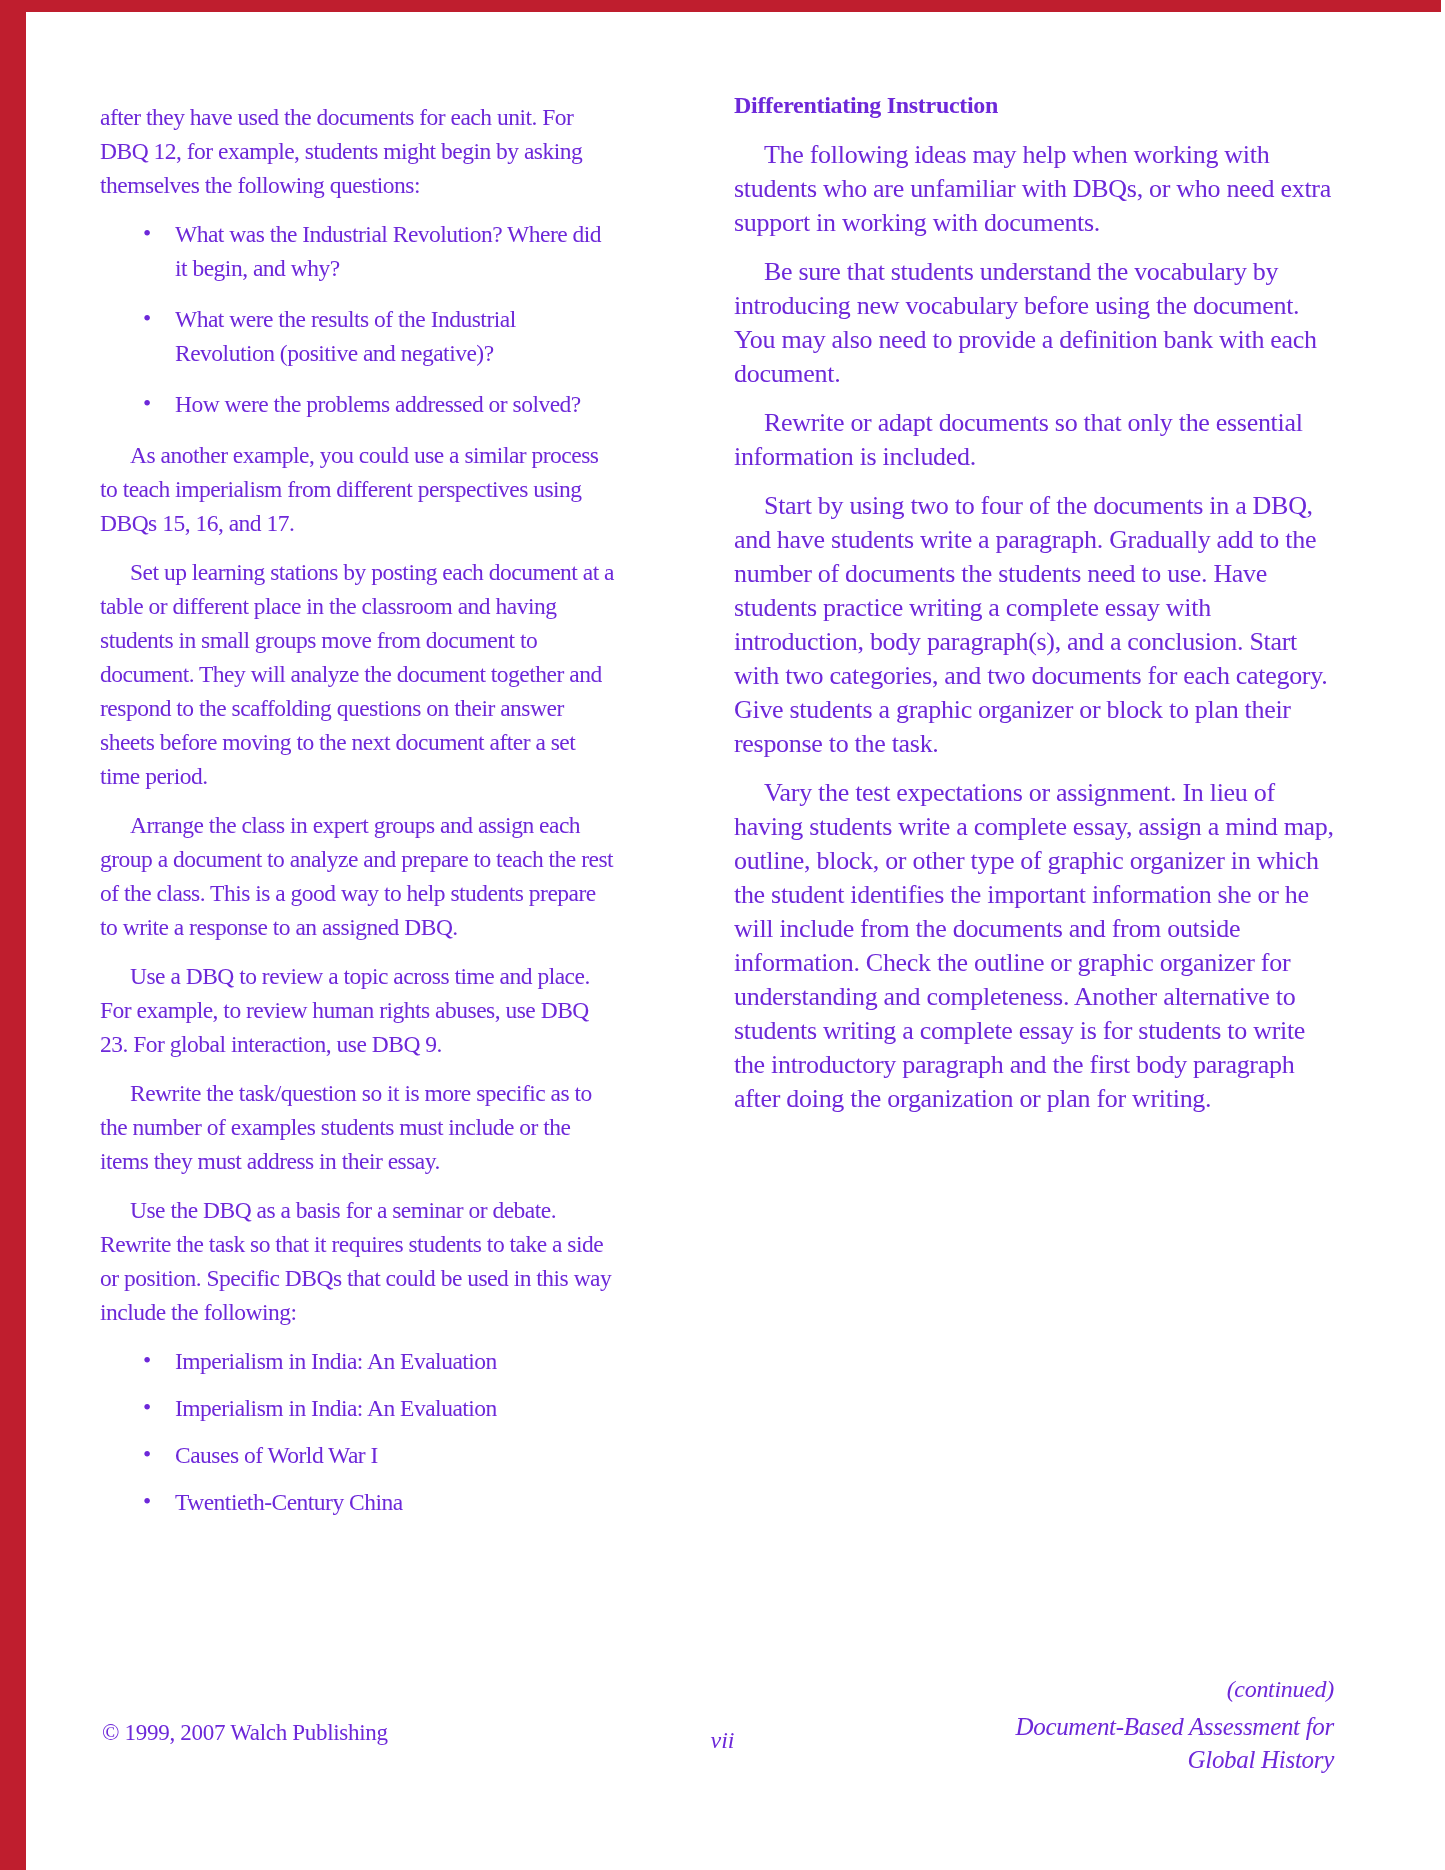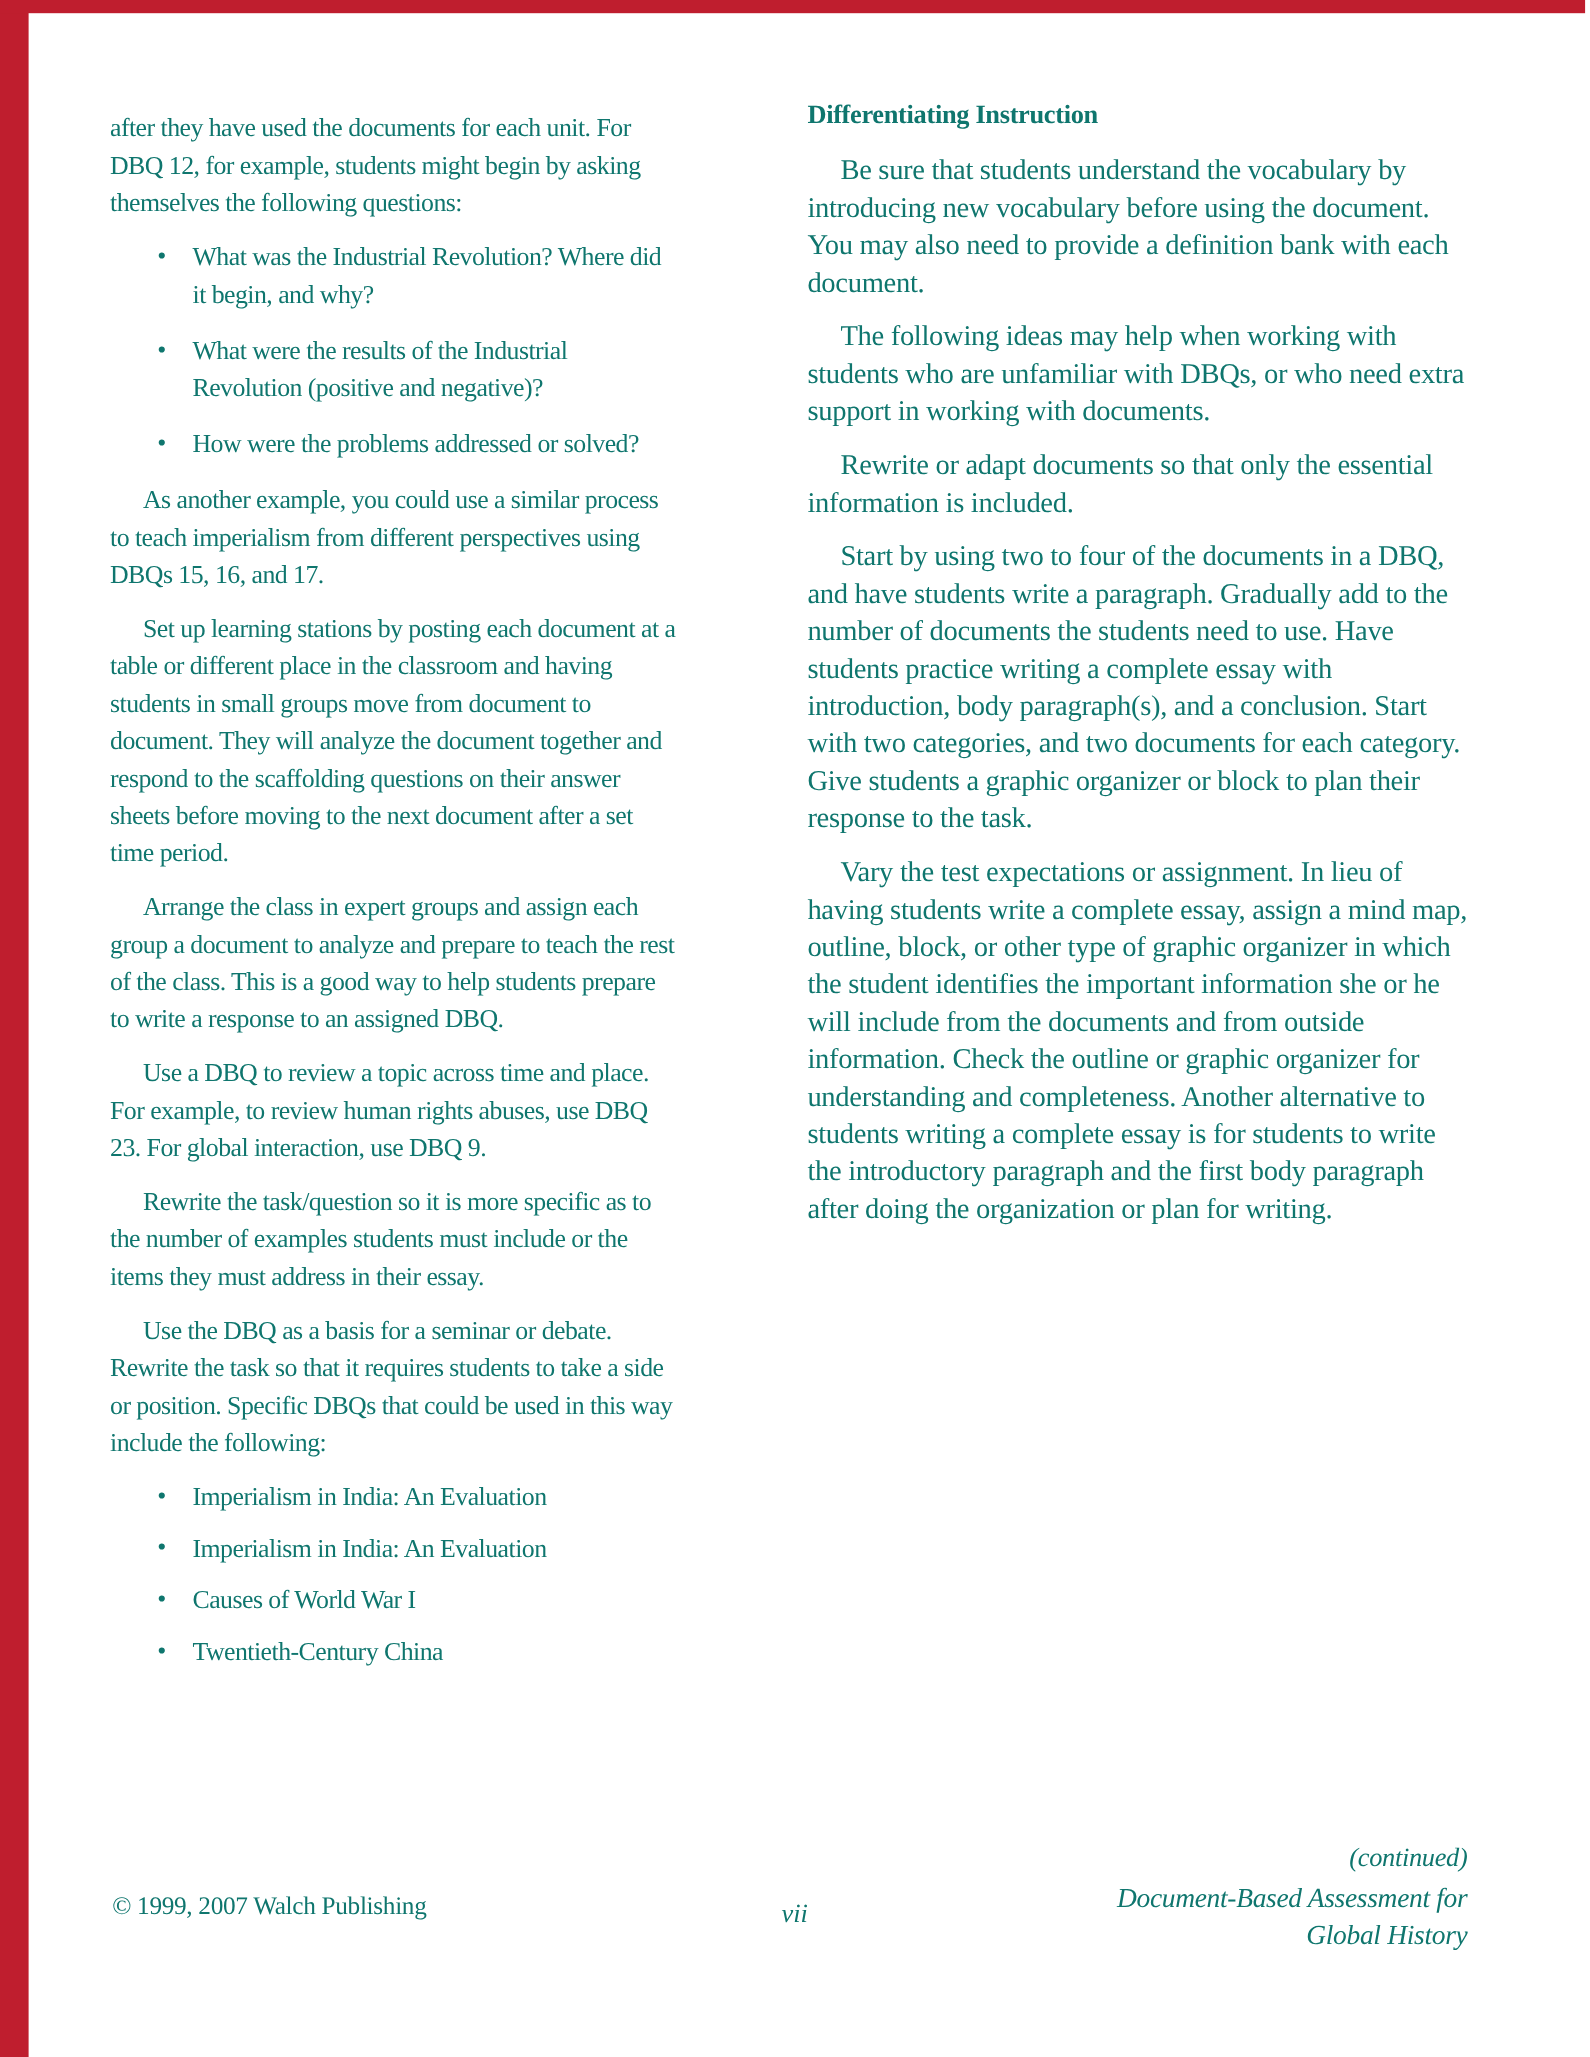--- a/index.html
+++ b/index.html
@@ -1,18 +1,18 @@
 <!DOCTYPE html>
 <html style="--accent: #bf1e2e;"><head>
 <meta charset="utf-8">
 <style>
   html, body { margin:0; padding:0; background:#ffffff; }
   .page {
     position:relative; width:1441px; height:1870px; background:#ffffff;
-    font-family:"Liberation Serif","DejaVu Serif",serif; color:#0f766e; overflow:hidden;
+    font-family:"Liberation Serif","DejaVu Serif",serif; color:#6d28d9; overflow:hidden;
   }
   .edge-left  { position:absolute; left:0; top:0; width:26px; height:1870px; background:var(--accent,#bf1e2e); }
   .edge-top   { position:absolute; left:0; top:0; width:1445px; height:12px; background:var(--accent,#bf1e2e); }
 
   .col { position:absolute; }
   .col-left  { left:100px; top:100px; width:515px; font-size:23.5px; line-height:34px; letter-spacing:-0.5px; }
   .col-right { left:734px; top:88px;  width:603px; font-size:26px;   line-height:34px; letter-spacing:-0.3px; }
 
   .col p { margin:0 0 15px 0; text-indent:30px; text-align:left; }
   .col p.no-indent { text-indent:0; }
@@ -76,22 +76,22 @@
       </li>
         <li>
         <span class="bullet">•</span>
         <span>Twentieth-Century China</span>
       </li>
       </ul>
   </div>
 
   <div class="col col-right">
     <h2 class="section-heading">Differentiating Instruction</h2>
+    <p>The following ideas may help when working with students who are unfamiliar with DBQs, or who need extra support in working with documents.</p>
     <p>Be sure that students understand the vocabulary by introducing new vocabulary before using the document. You may also need to provide a definition bank with each document.</p>
-    <p>The following ideas may help when working with students who are unfamiliar with DBQs, or who need extra support in working with documents.</p>
     <p>Rewrite or adapt documents so that only the essential information is included.</p>
     <p>Start by using two to four of the documents in a DBQ, and have students write a paragraph. Gradually add to the number of documents the students need to use. Have students practice writing a complete essay with introduction, body paragraph(s), and a conclusion. Start with two categories, and two documents for each category. Give students a graphic organizer or block to plan their response to the task.</p>
     <p>Vary the test expectations or assignment. In lieu of having students write a complete essay, assign a mind map, outline, block, or other type of graphic organizer in which the student identifies the important information she or he will include from the documents and from outside information. Check the outline or graphic organizer for understanding and completeness. Another alternative to students writing a complete essay is for students to write the introductory paragraph and the first body paragraph after doing the organization or plan for writing.</p>
   </div>
 
   <div class="footer-continued">(continued)</div>
   <div class="footer-copyright">© 1999, 2007 Walch Publishing</div>
   <div class="footer-page-number">vii</div>
   <div class="footer-book-title">
     <span>Document-Based Assessment for</span><br>

